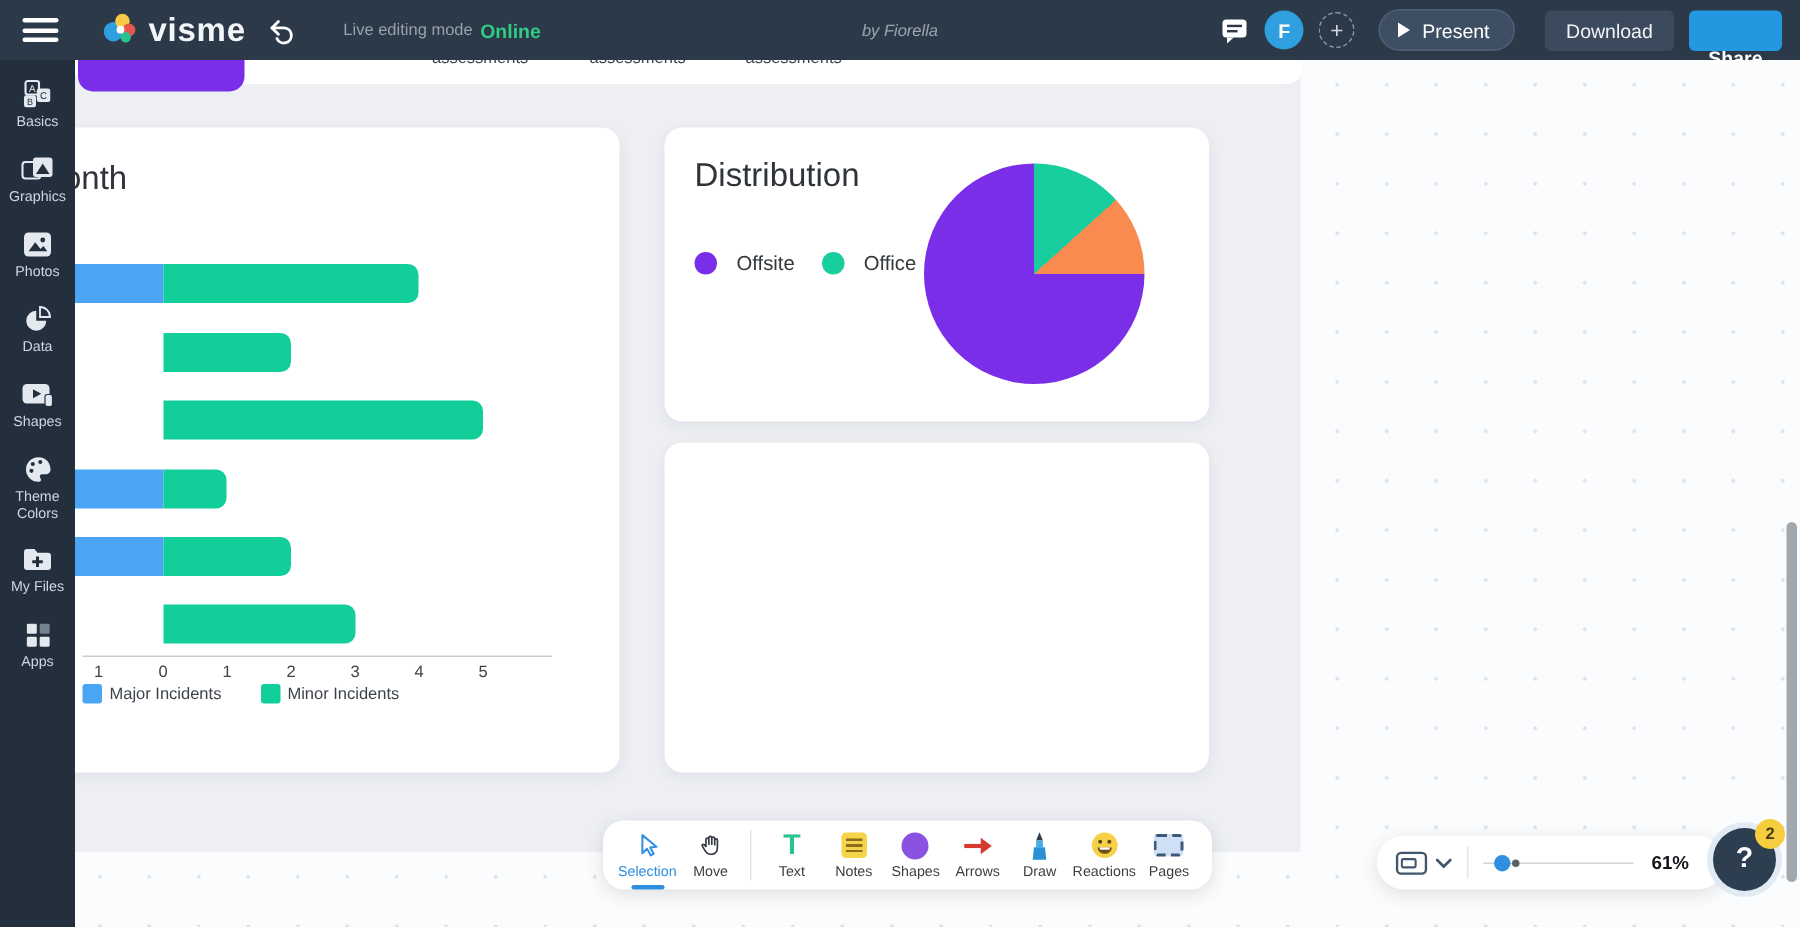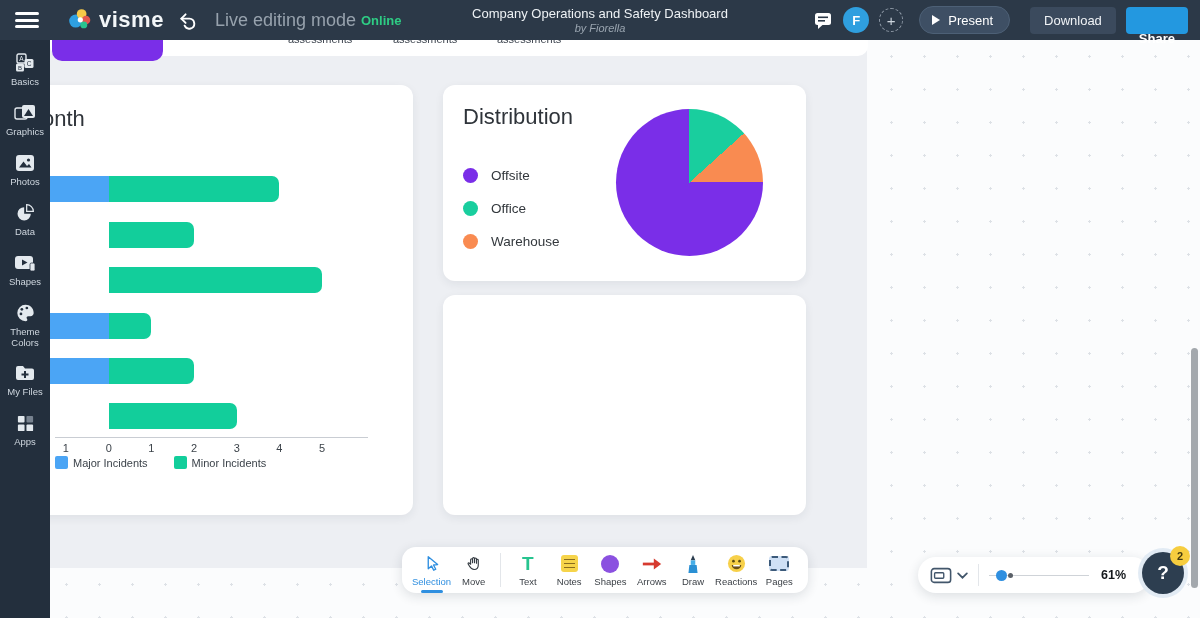--- a/index.html
+++ b/index.html
@@ -8,21 +8,21 @@
   .app { position:relative; width:1200px; height:512px; background:#f9a8d4; }
 
   
   .topbar { position:absolute; left:0; top:0; width:1200px; height:40px; background:#2c3948; z-index:30;
             display:flex; align-items:center; }
   .hamburger { width:24px; height:16px; margin-left:15px; display:flex; flex-direction:column; justify-content:space-between; cursor:pointer; }
   .hamburger span { display:block; height:3px; border-radius:2px; background:#fff; }
   .logo-wrap { display:flex; align-items:center; margin-left:28px; }
   .logo-text { color:#f3f6f8; font-size:22px; font-weight:bold; letter-spacing:.5px; margin-left:6px; }
   .undo-btn { margin-left:14px; cursor:pointer; display:flex; align-items:center; }
-  .live-mode { margin-left:18px; font-size:18px; color:#97a2ad;text-align:center; }
+  .live-mode { margin-left:32px; font-size:11px; color:#97a2ad;text-align:center; }
   .online { color:#2ecc84; font-weight:bold; margin-left:5px; font-size:13px; }
   .doc-meta { position:absolute; left:0; right:0; top:0; height:40px; display:flex; flex-direction:column; align-items:center; justify-content:center; pointer-events:none; }
   .doc-title { color:#eef2f5; font-size:13px; }
   .doc-sub { color:#9aa5b0; font-size:11px; font-style:italic; margin-top:1px; }
   .topbar-right { position:absolute; right:12px; top:0; height:40px; display:flex; align-items:center; gap:10px; }
   .comment-btn { width:20px; height:20px; cursor:pointer; }
   .avatar { width:26px; height:26px; border-radius:50%; background:#2f9fdf; color:#fff; font-size:13px; font-weight:bold;
             display:flex; align-items:center; justify-content:center; cursor:pointer; }
   .add-collab { width:24px; height:24px; border-radius:50%; border:1.5px dashed #8d98a5; color:#cdd5dd; font-size:15px;
             display:flex; align-items:center; justify-content:center; cursor:pointer; }
@@ -64,21 +64,21 @@
   .bar { position:absolute; height:26px; }
   .axis-line { position:absolute; left:5px; top:397px; width:313px; height:1px; background:#c9cdd3; }
   .ticks span { position:absolute; top:402px; transform:translateX(-50%); font-size:11px; color:#3c434a; }
   .ticks span:nth-child(1){left:15.7px} .ticks span:nth-child(2){left:58.7px} .ticks span:nth-child(3){left:101.4px}
   .ticks span:nth-child(4){left:144.1px} .ticks span:nth-child(5){left:186.7px} .ticks span:nth-child(6){left:229.4px}
   .ticks span:nth-child(7){left:272.1px}
   .inc-legend { position:absolute; left:5px; top:416px; display:flex; gap:26px; align-items:center; }
   .inc-legend .entry { display:flex; align-items:center; gap:5px; font-size:11px; color:#3c434a; }
   .sw { width:13px; height:13px; border-radius:2px; }
 
-  .dist-legend { position:absolute; left:413px; top:128px; display:flex; flex-direction:column; gap:18px; }
+  .dist-legend { position:absolute; left:413px; top:128px; display:flex; flex-direction:row; gap:18px; }
   .dist-legend .entry { display:flex; align-items:center; gap:13px; font-size:13.5px; color:#33383d; }
   .dot { width:15px; height:15px; border-radius:50%; }
   .pie { position:absolute; left:566px; top:69px; width:147px; height:147px; border-radius:50%; }
 
   
   .toolbar { position:absolute; left:352px; top:507px; width:406px; height:46px; background:#fff; border-radius:14px;
              box-shadow:0 3px 12px rgba(30,40,60,.14); display:flex; align-items:center; padding:0 10px; gap:4px; }
   .tool { position:relative; width:41px; height:42px; display:flex; flex-direction:column; align-items:center; justify-content:center; gap:2px; cursor:pointer; }
   .tool .t-lbl { font-size:9.5px; color:#3a3f45; }
   .tool.active .t-lbl { color:#2f8fe0; }
@@ -133,21 +133,20 @@
     <div class="undo-btn">
       <svg width="19" height="19" viewBox="0 0 20 20">
         <path d="M8 3.5 L3.5 8 L8 12.5" fill="none" stroke="#fff" stroke-width="2" stroke-linecap="round" stroke-linejoin="round"></path>
         <path d="M3.5 8 h8.5 a5.3 5.3 0 1 1 -5 7.5" fill="none" stroke="#fff" stroke-width="2" stroke-linecap="round"></path>
       </svg>
     </div>
     <span class="live-mode">Live editing mode</span>
     <span class="online">Online</span>
 
     <div class="doc-meta">
-      <div class="doc-title">Company Operations and Safety Dashboard</div>
       <div class="doc-sub">by Fiorella</div>
     </div>
 
     <div class="topbar-right">
       <div class="comment-btn">
         <svg width="20" height="20" viewBox="0 0 20 20">
           <rect x="2" y="3" width="16" height="12" rx="2.5" fill="#fff"></rect>
           <path d="M5 15 L5 19 L9.5 15 Z" fill="#fff"></path>
           <rect x="5" y="6.5" width="10" height="1.6" fill="#2c3948"></rect>
           <rect x="5" y="10" width="7" height="1.6" fill="#2c3948"></rect>

